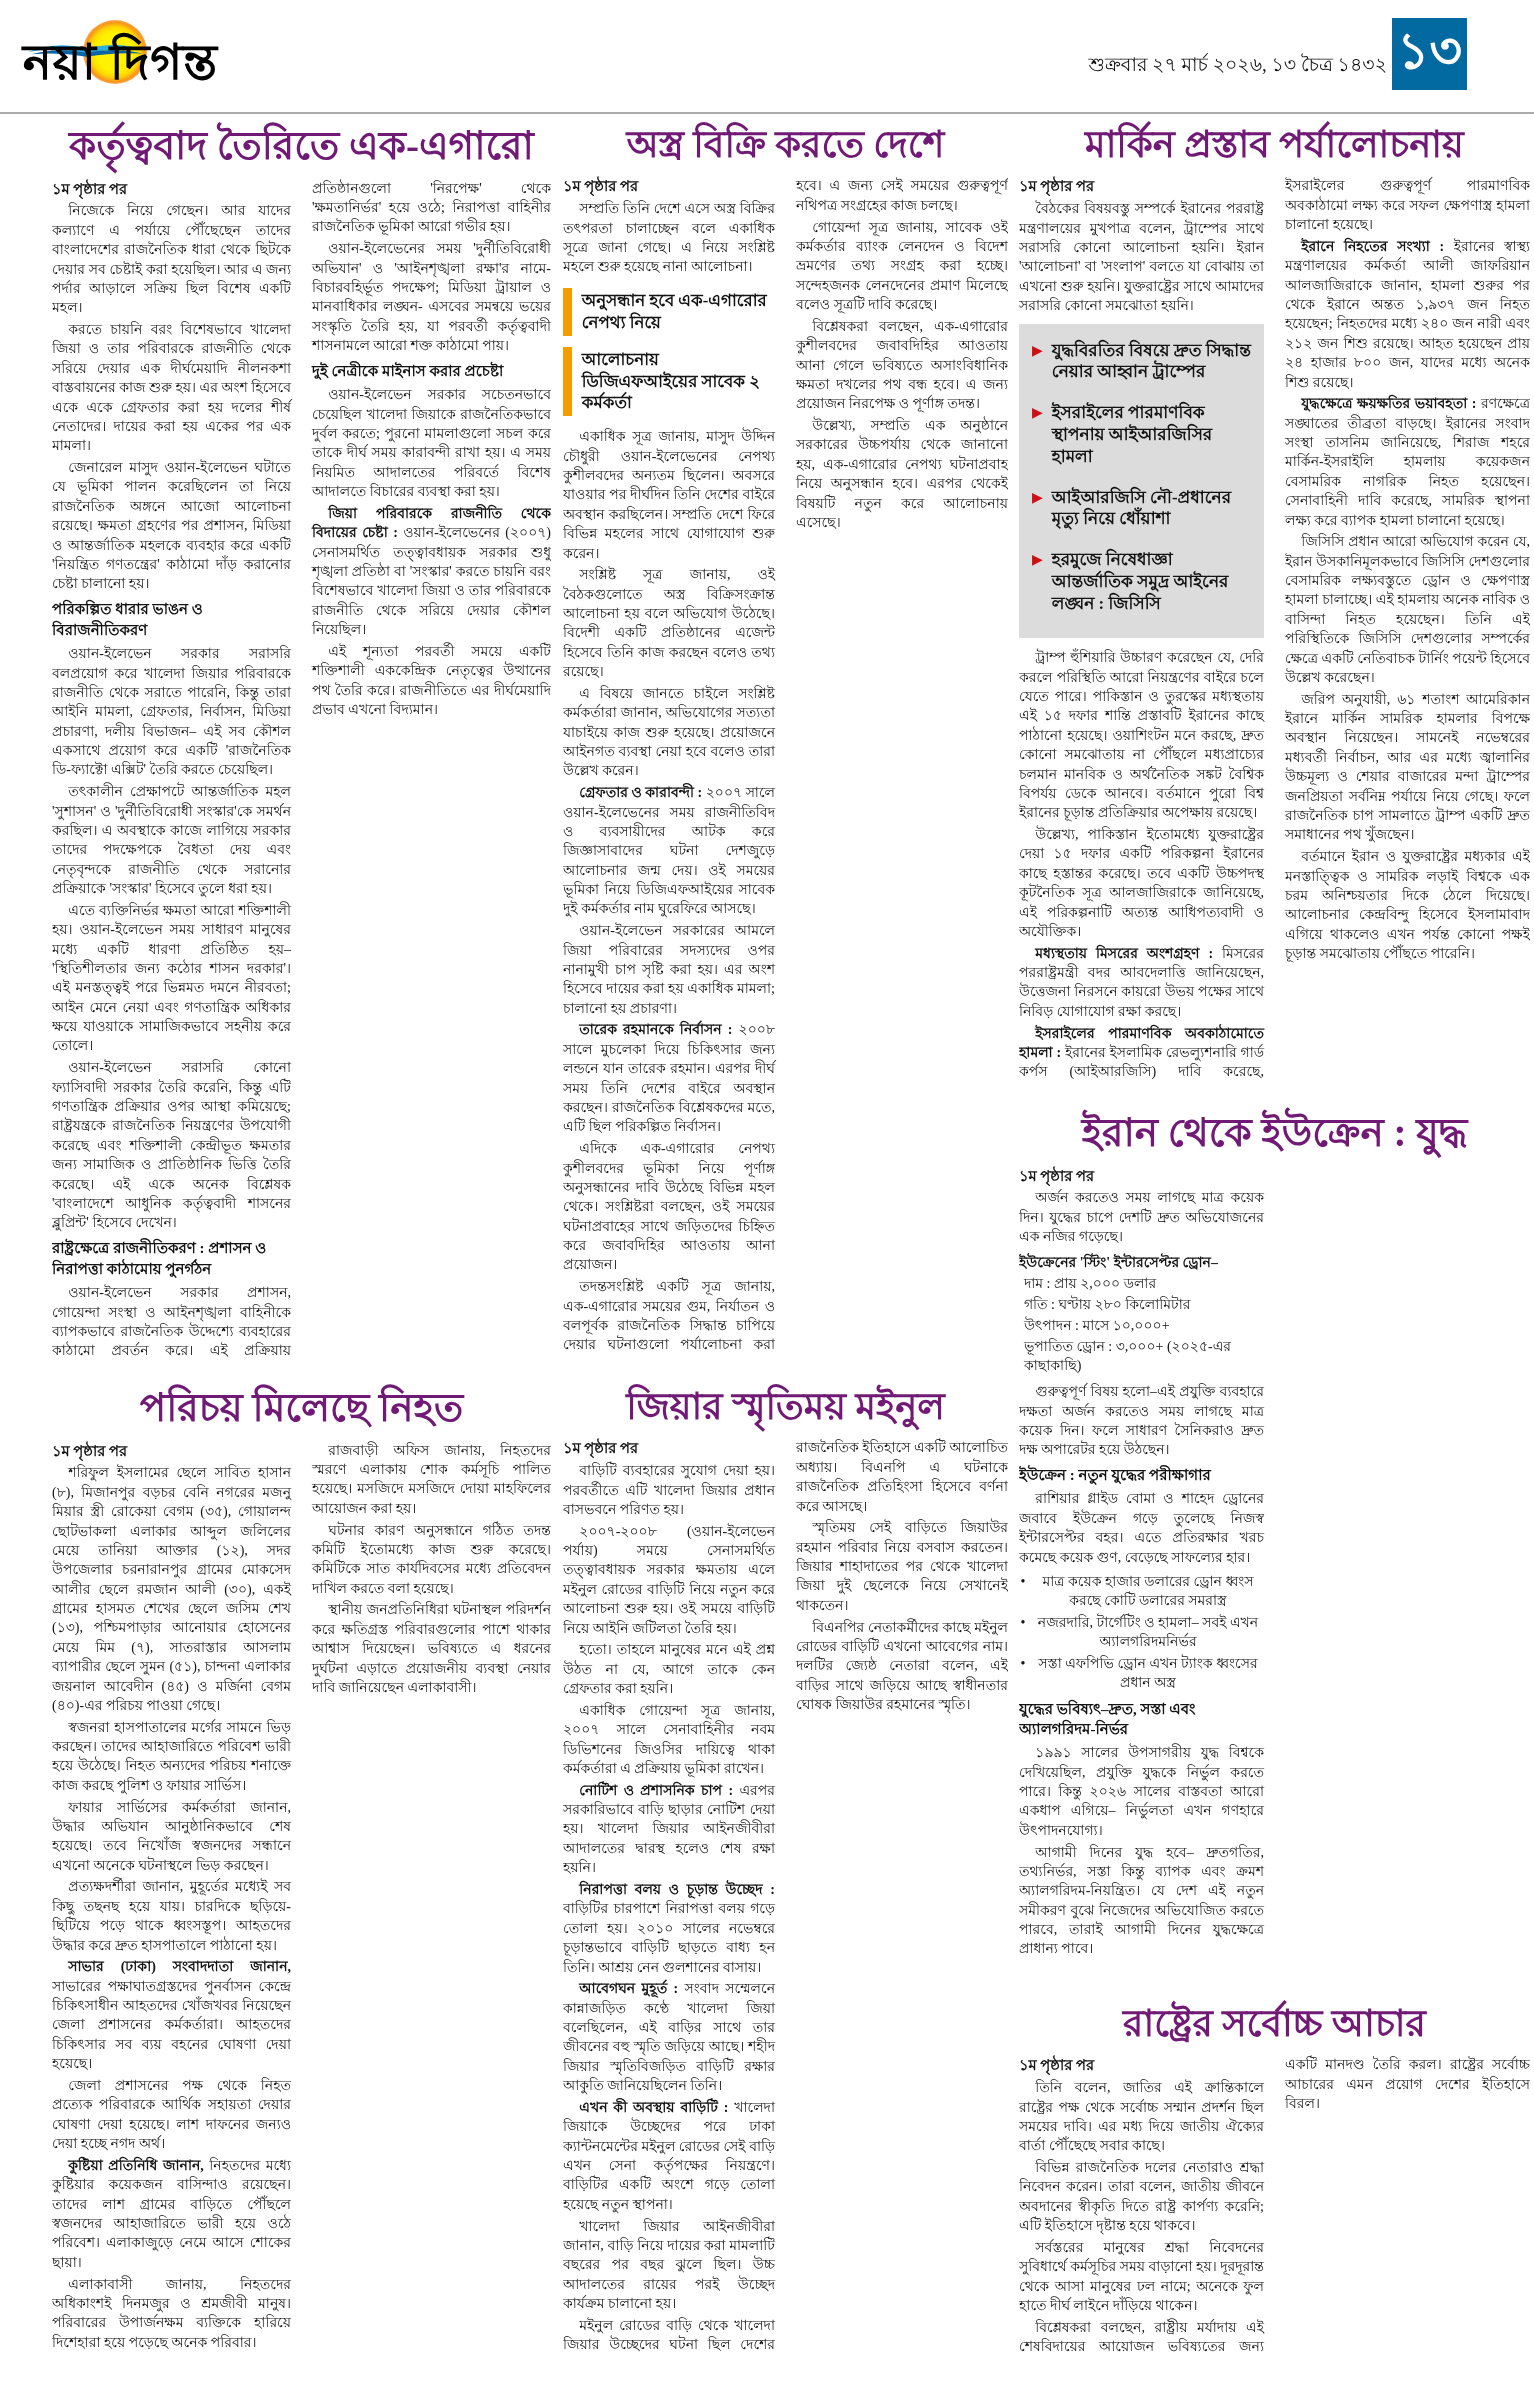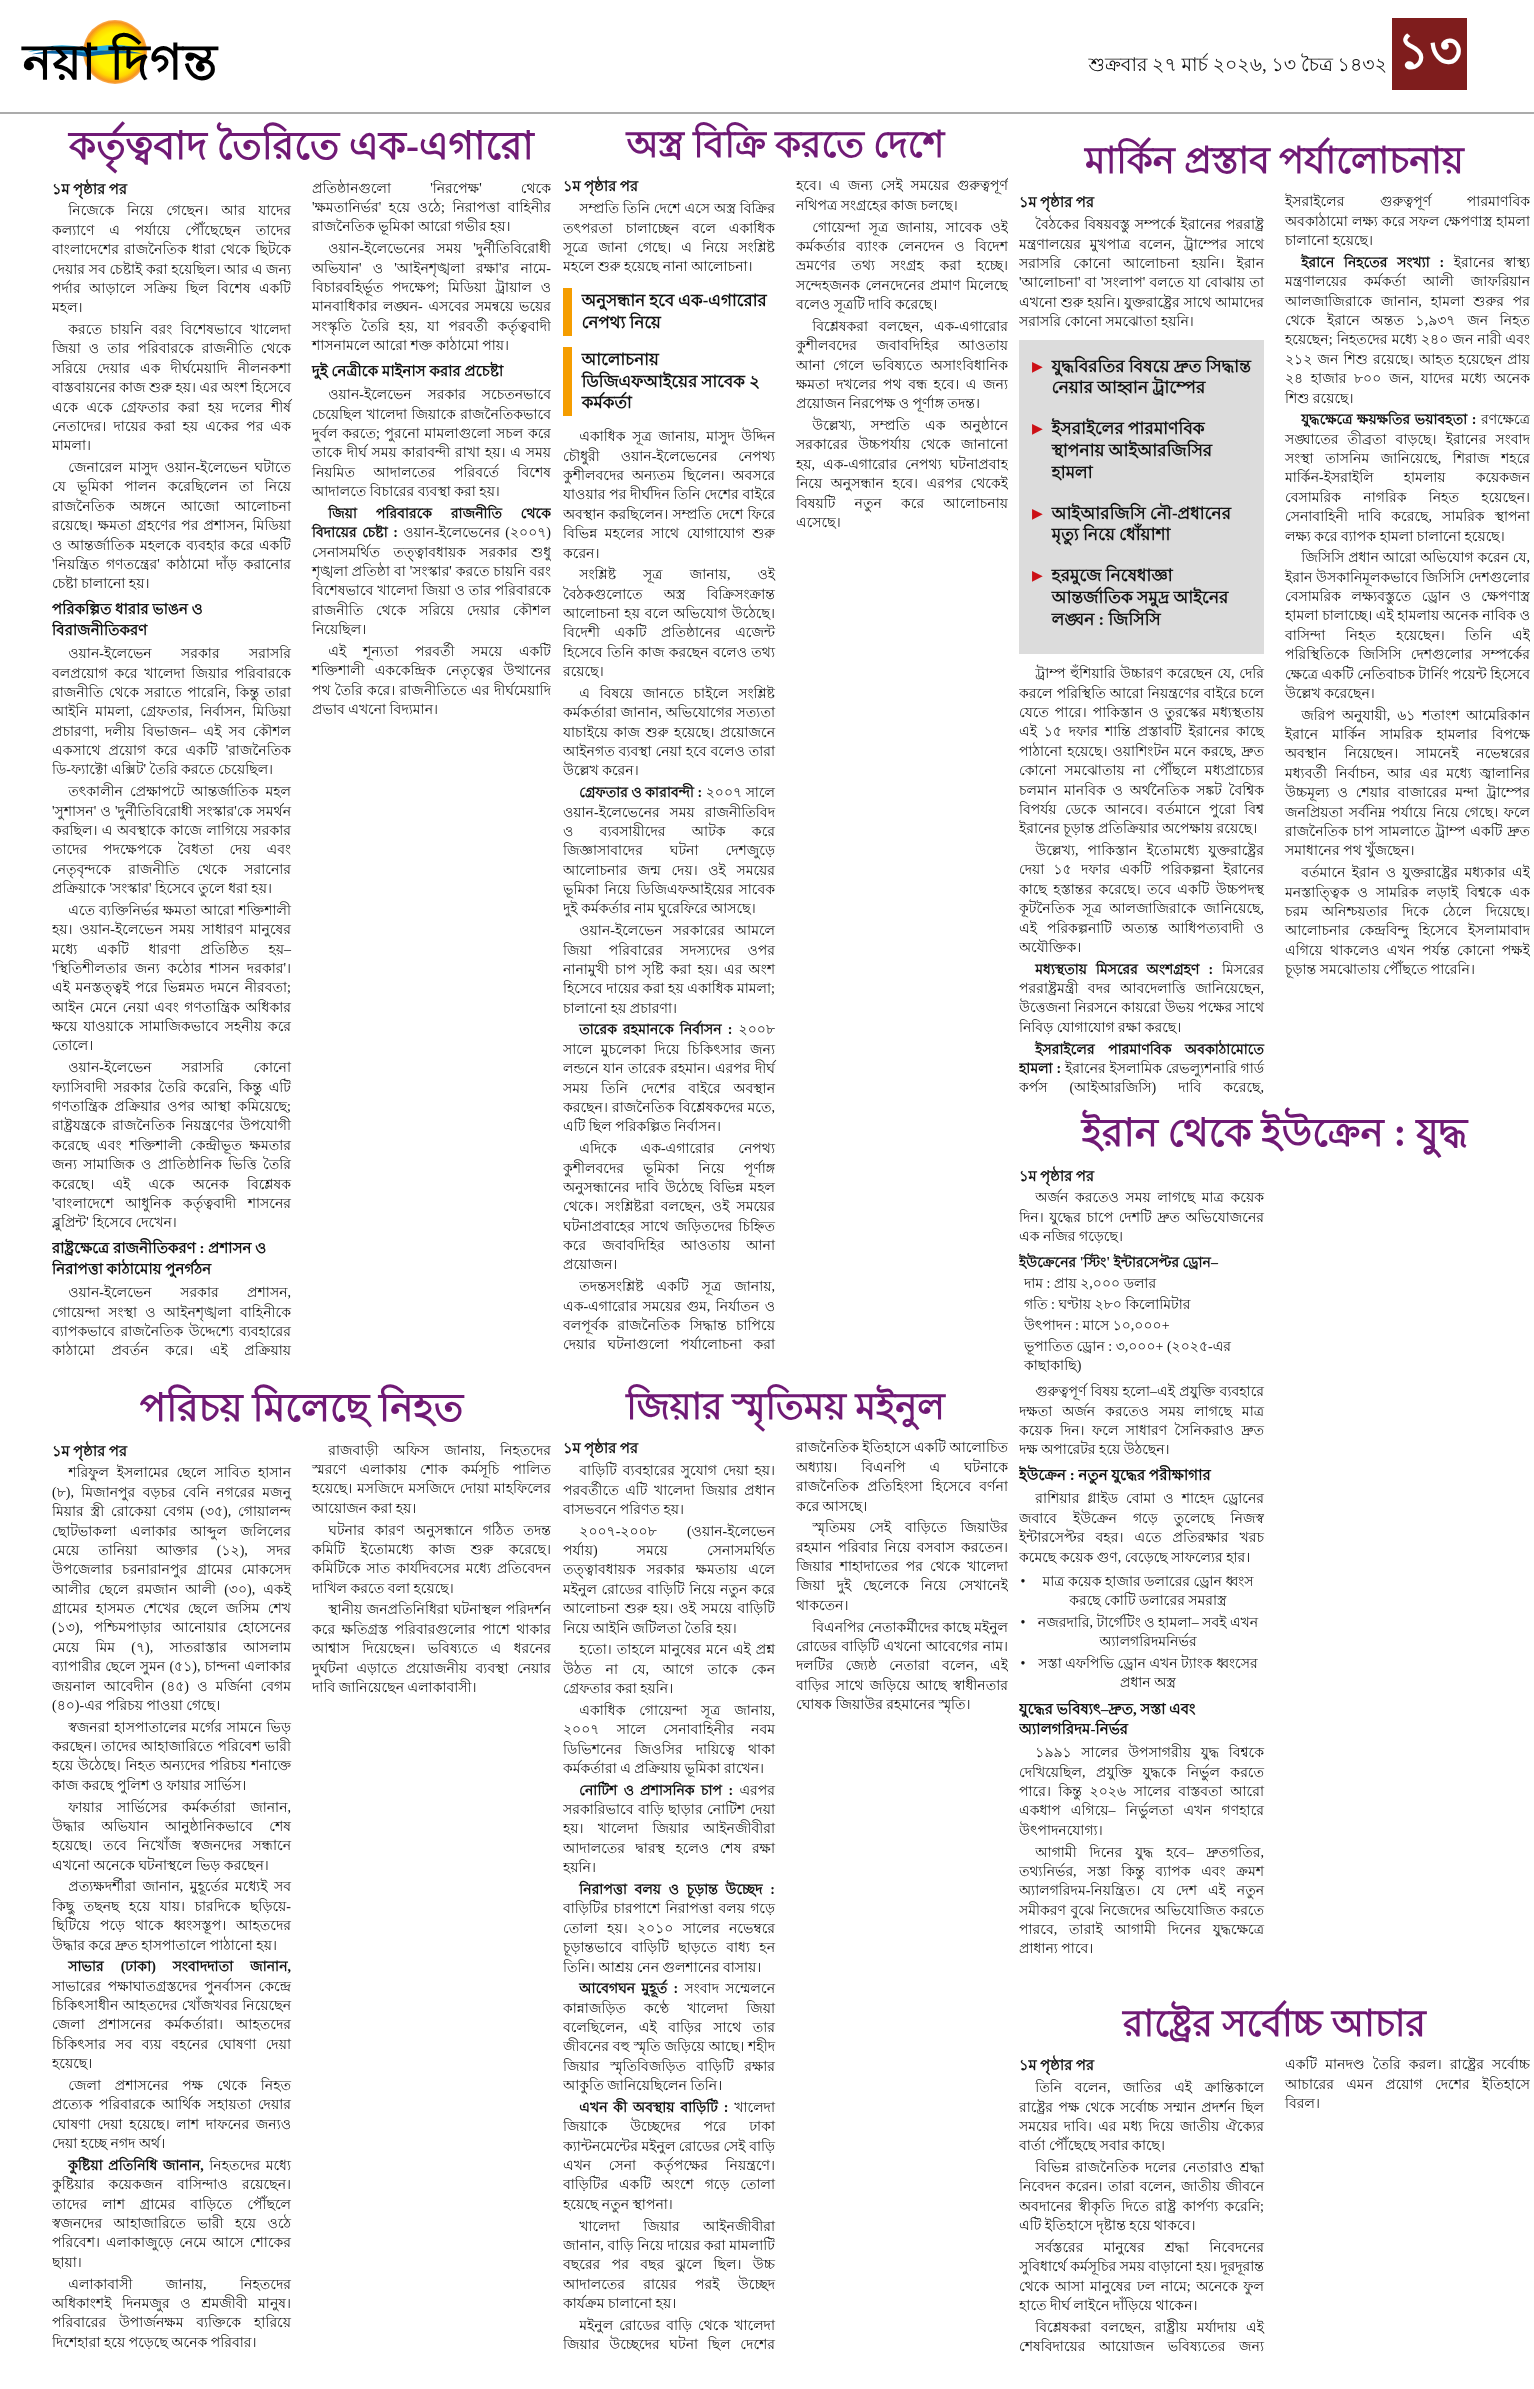--- a/index.html
+++ b/index.html
@@ -8,30 +8,30 @@
 
   
   .masthead{position:absolute;left:0;top:0;width:1535px;height:114px;}
   .logo{position:absolute;left:13px;top:1.6px;width:277px;height:106px;}
   .sun{position:absolute;left:70px;top:18px;width:64px;height:64px;border-radius:50%;z-index:1;
        background:radial-gradient(circle at 50% 50%, #fff200 0 42%, #ffd800 55%, #f7941d 66%, rgba(247,148,29,.35) 78%, rgba(247,148,29,0) 86%);}
   .book{position:absolute;left:13px;top:37px;z-index:2;}
   .logo-text{position:absolute;left:9.8px;top:36px;z-index:3;font-size:49px;font-weight:700;
              letter-spacing:0.8px;color:#000;white-space:nowrap;line-height:1;}
   .dateline{position:absolute;top:50px;right:148px;font-size:19px;color:#111;white-space:nowrap;}
-  .pagenum{position:absolute;top:18px;right:68px;width:75px;height:72px;background:#7f1d1d;
+  .pagenum{position:absolute;top:18px;right:68px;width:75px;height:72px;background:#0369a1;
            color:#ffffff;font-size:50px;font-weight:700;display:flex;align-items:center;justify-content:center;}
   .mast-rule{position:absolute;left:0;top:112px;width:1535px;height:2.4px;background:#ababab;}
 
   
   .article{position:absolute;}
   .headline{margin:0 0 11.4px 0;padding:1.6px 0 0 0;font-weight:700;text-align:center;line-height:1.12;color:#701a75;}
   #art-a .headline{font-size:39px;}
   #art-b .headline{font-size:37px;}
-  #art-c .headline{font-size:37px;margin-top:16px;}
+  #art-c .headline{font-size:37px;}
   #art-d .headline{font-size:39px;}
   #art-e .headline{font-size:37px;}
   #art-f .headline{font-size:39px;}
   #art-g .headline{font-size:37px;}
 
   .abody{column-count:2;column-gap:21px;column-fill:auto;overflow:hidden;
          text-align:justify;font-size:14px;line-height:1.385;}
   #art-a .abody{height:1182px;}
   #art-b .abody{height:1182px;}
   #art-c .abody{height:913px;}

